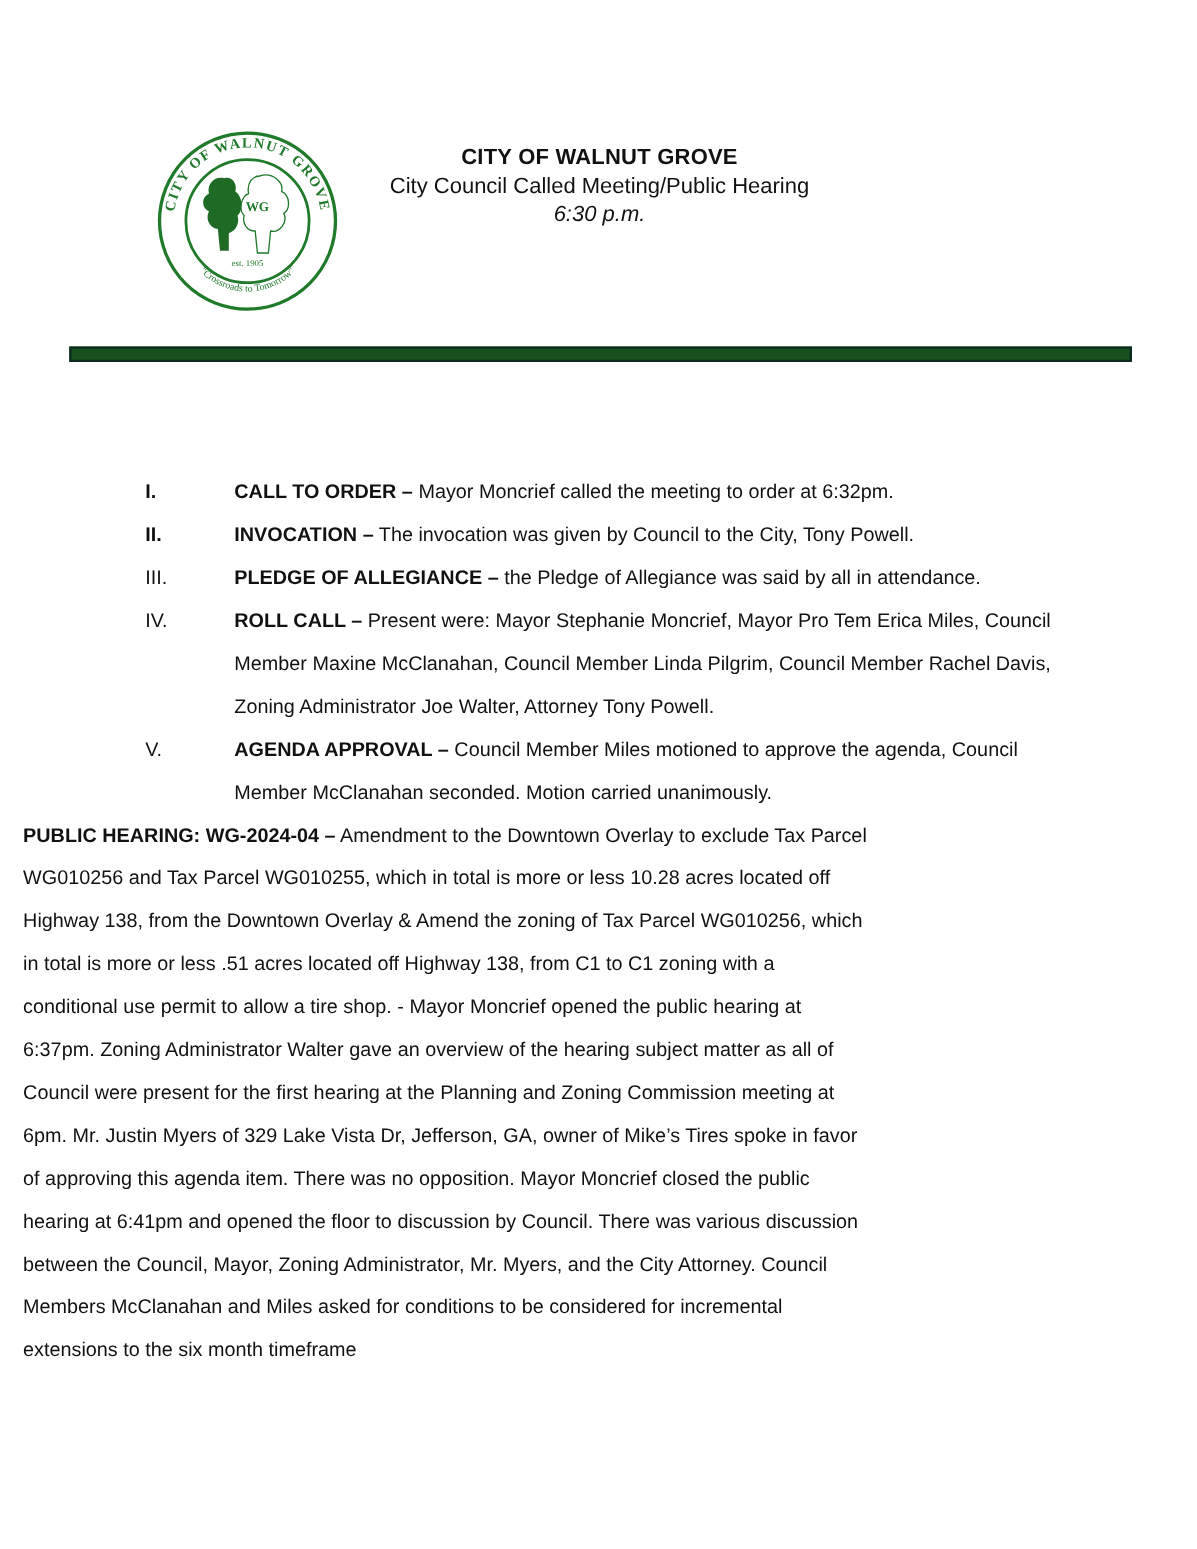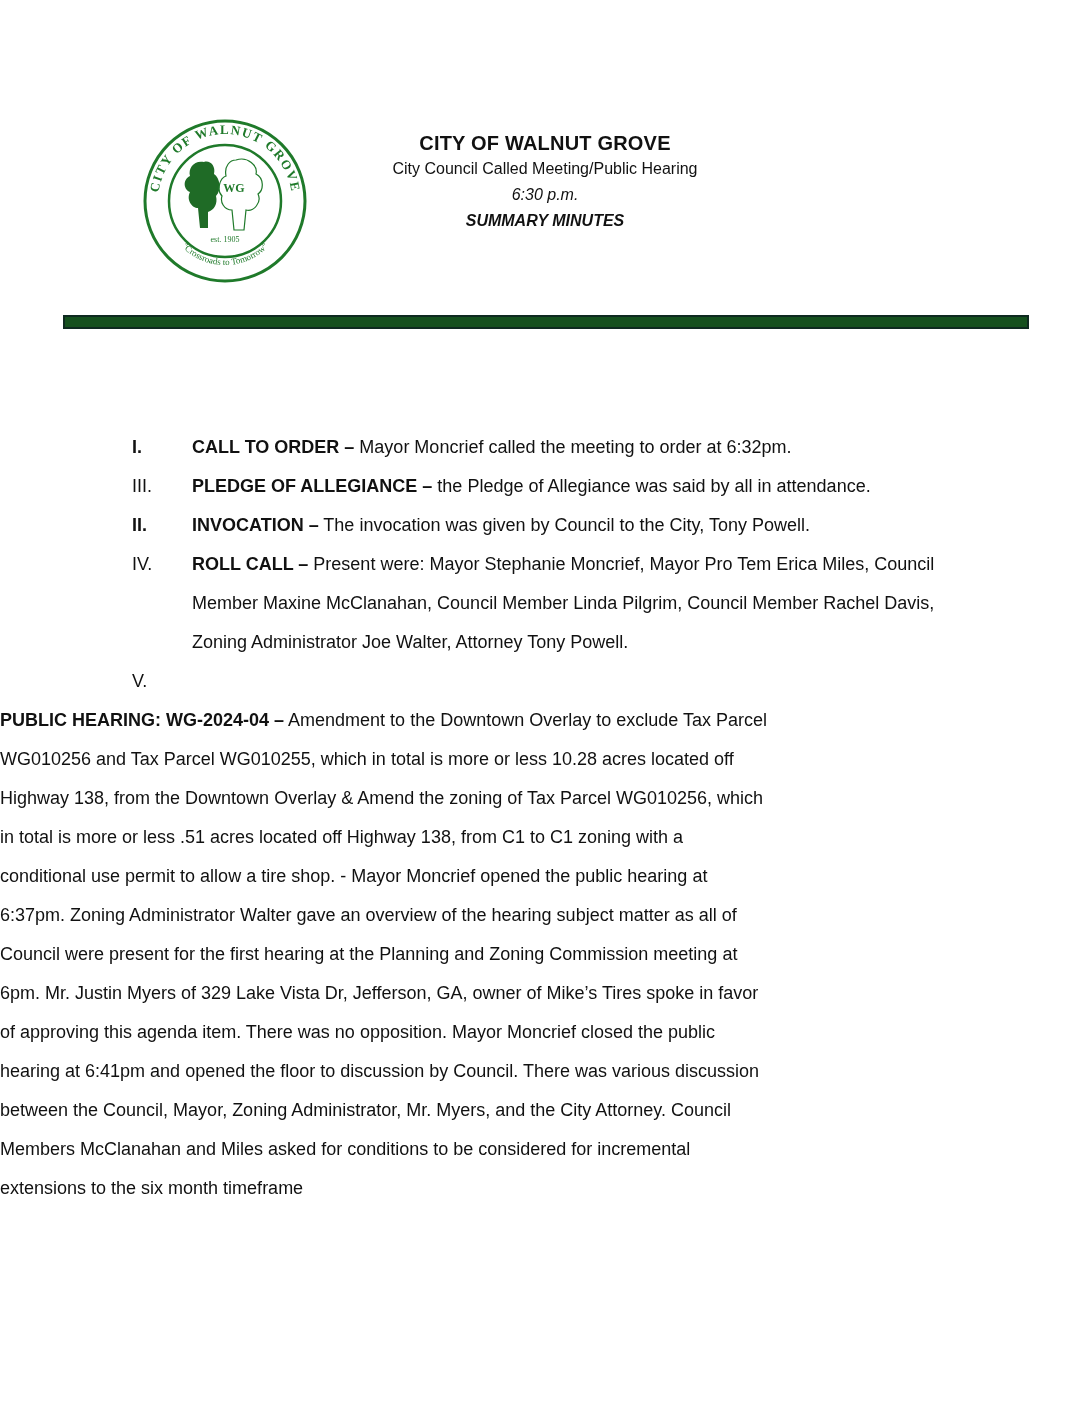--- a/index.html
+++ b/index.html
@@ -1,30 +1,30 @@
 <!DOCTYPE html>
 <html><head>
 <meta charset="utf-8">
 <style>
   html, body { margin: 0; padding: 0; background: #ffffff; }
   body { width: 1088px; height: 1408px; position: relative; overflow: hidden;
          font-family: "Liberation Sans", sans-serif; color: #111; }
   .seal { position: absolute; left: 136px; top: 116px; width: 178px; height: 170px; }
   .header { position: absolute; left: 330px; top: 130px; width: 430px; text-align: center; }
   .header .title { font-weight: bold; font-size: 20px; line-height: 26px; letter-spacing: 0.2px; }
-  .header .line { font-size: 16px; line-height: 26px; }
+  .header .line { font-size: 20px; line-height: 26px; }
   .header .italic { font-style: italic; }
   .header .bolditalic { font-weight: bold; font-style: italic; }
   .rule { position: absolute; left: 63px; top: 315px; width: 962px; height: 10px;
           background: #15501e; border: 2px solid #0e2a20; }
   .agenda { position: absolute; left: 0; top: 428px; width: 1088px; }
   .item { display: flex; }
   .num { width: 192px; box-sizing: border-box; text-align: right; padding-right: 0; font-size: 18px; line-height: 39px; }
   .num span { display: inline-block; width: 60px; text-align: left; }
-  .body { width: 770px; font-size: 18px; line-height: 39px; }
+  .body { width: 770px; font-size: 18px; line-height: 39px; margin-left: 21px; }
   .body b { font-weight: bold; }
 </style>
 </head>
 <body>
 
 <div class="seal">
   <svg width="178" height="170" viewBox="0 0 178 170">
     <defs>
       <path id="arcTop" d="M 22 85 A 67 67 0 0 1 156 85"></path>
       <path id="arcBot" d="M 30 100 A 60 60 0 0 0 148 100"></path>
@@ -41,41 +41,41 @@
     <path d="M 100 44 C 112 40 122 50 120 58 C 128 62 128 74 122 78 C 126 86 118 96 110 94 L 108 114 L 98 114 L 96 94 C 88 94 84 86 86 80 C 80 74 84 62 90 60 C 88 50 94 44 100 44 Z" fill="none" stroke="#1f7a2a" stroke-width="1.2"></path>
     <text x="98" y="76" font-family="Liberation Serif, serif" font-size="12" font-weight="bold" fill="#1f7a2a" text-anchor="middle">WG</text>
     <text x="89" y="126" font-family="Liberation Serif, serif" font-size="8" fill="#1f7a2a" text-anchor="middle">est. 1905</text>
   </svg>
 </div>
 
 <div class="header">
   <div class="title">CITY OF WALNUT GROVE</div>
   <div class="line">City Council Called Meeting/Public Hearing</div>
   <div class="line italic">6:30 p.m.</div>
-  <div class="line bolditalic">SUMMARY MINUTES</div>
 </div>
 
 <div class="rule"></div>
 
 <div class="agenda">
   <div class="item">
     <div class="num"><span style="font-weight:bold">I.</span></div>
     <div class="body"><b>CALL TO ORDER –</b><span> Mayor Moncrief called the meeting to order at 6:32pm.</span></div>
   </div>
   <div class="item">
+    <div class="num"><span style="font-weight:bold">II.</span></div>
+    <div class="body"><b>INVOCATION –</b><span> The invocation was given by Council to the City, Tony Powell.</span></div>
+  </div>
+  <div class="item">
     <div class="num"><span>III.</span></div>
     <div class="body"><b>PLEDGE OF ALLEGIANCE –</b><span> the Pledge of Allegiance was said by all in attendance.</span></div>
-  </div>
-  <div class="item">
-    <div class="num"><span style="font-weight:bold">II.</span></div>
-    <div class="body"><b>INVOCATION –</b><span> The invocation was given by Council to the City, Tony Powell.</span></div>
   </div>
   <div class="item">
     <div class="num"><span>IV.</span></div>
     <div class="body"><b>ROLL CALL –</b><span> Present were: Mayor Stephanie Moncrief, Mayor Pro Tem Erica Miles, Council Member Maxine McClanahan, Council Member Linda Pilgrim, Council Member Rachel Davis, Zoning Administrator Joe Walter, Attorney Tony Powell.</span></div>
   </div>
   <div class="item">
     <div class="num"><span>V.</span></div>
+    <div class="body"><b>AGENDA APPROVAL –</b><span> Council Member Miles motioned to approve the agenda, Council Member McClanahan seconded. Motion carried unanimously.</span></div>
   </div>
   <div class="item">
     <div class="body"><b>PUBLIC HEARING: WG-2024-04 –</b><span> Amendment to the Downtown Overlay to exclude Tax Parcel WG010256 and Tax Parcel WG010255, which in total is more or less 10.28 acres located off Highway 138, from the Downtown Overlay &amp; Amend the zoning of Tax Parcel WG010256, which in total is more or less .51 acres located off Highway 138, from C1 to C1 zoning with a conditional use permit to allow a tire shop. - Mayor Moncrief opened the public hearing at 6:37pm.  Zoning Administrator Walter gave an overview of the hearing subject matter as all of Council were present for the first hearing at the Planning and Zoning Commission meeting at 6pm.  Mr. Justin Myers of 329 Lake Vista Dr, Jefferson, GA, owner of Mike’s Tires spoke in favor of approving this agenda item.  There was no opposition.  Mayor Moncrief closed the public hearing at 6:41pm and opened the floor to discussion by Council.  There was various discussion between the Council, Mayor, Zoning Administrator, Mr. Myers, and the City Attorney. Council Members McClanahan and Miles asked for conditions to be considered for incremental extensions to the six month timeframe</span></div>
   </div>
 </div>
 
 </body></html>

